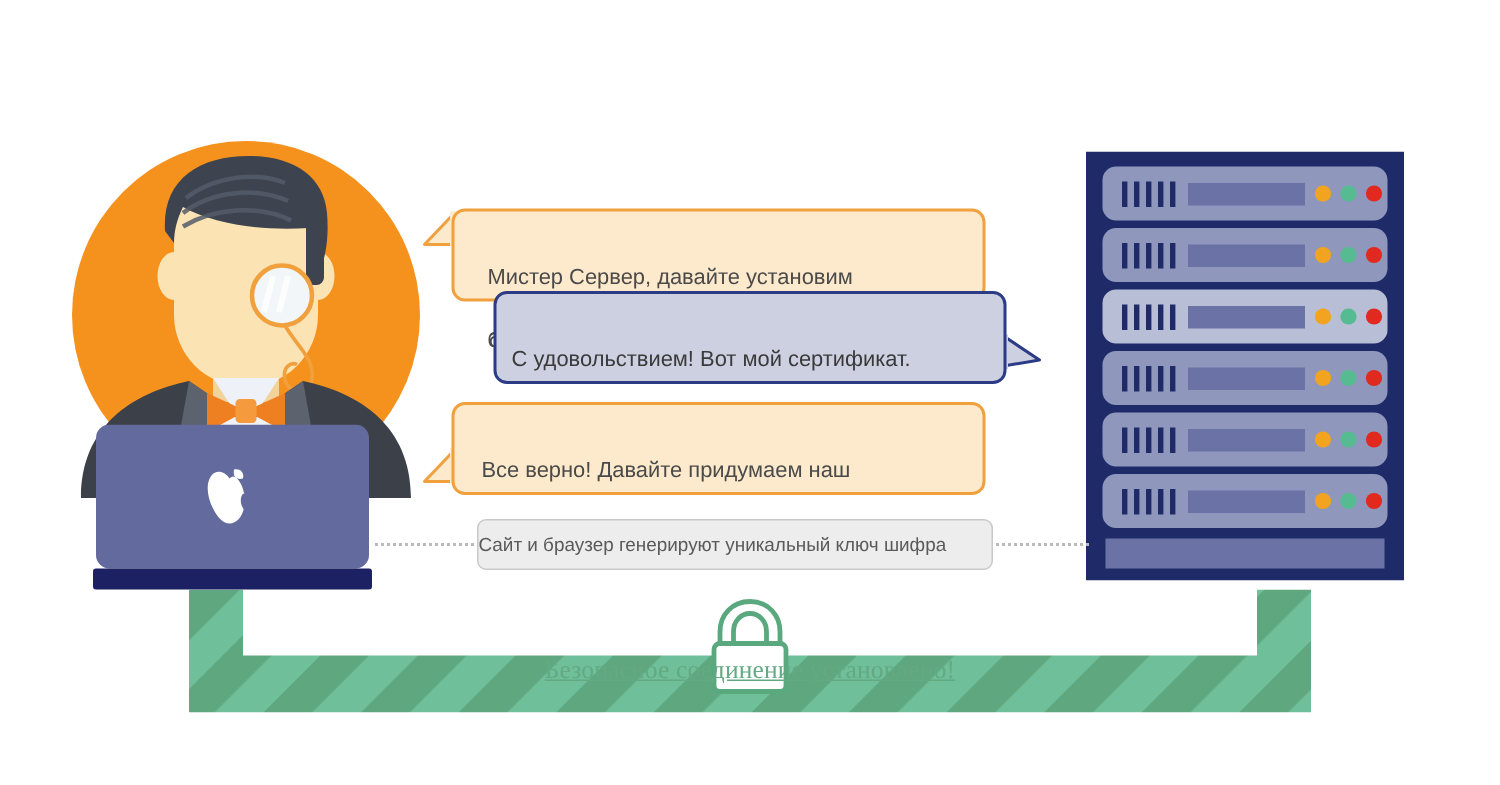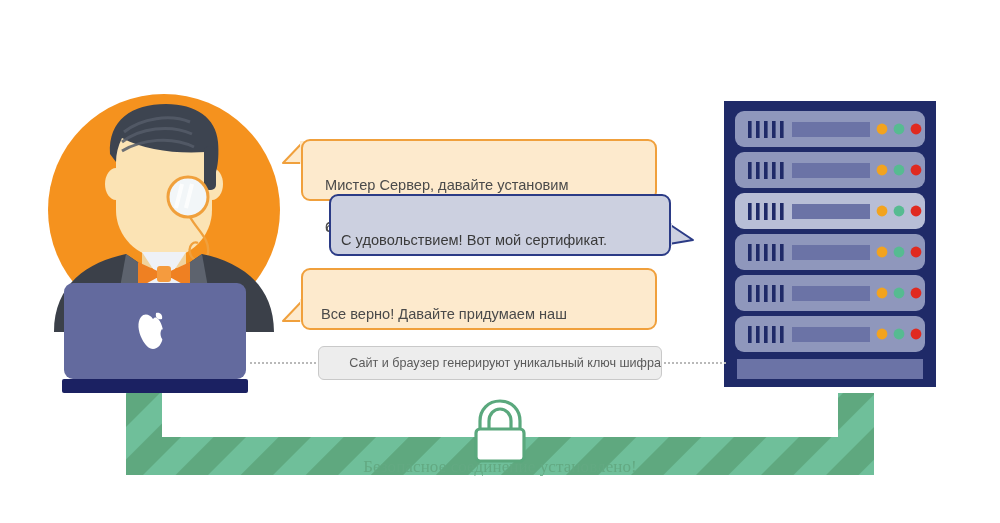--- a/index.html
+++ b/index.html
@@ -48,38 +48,39 @@
   #bubble-2 { left: 329px; top: 194px; width: 342px; height: 62px; padding-left: 10px; }
   #bubble-3 { left: 301px; top: 268px; width: 356px; height: 62px; padding-left: 18px; }
 
   
   .infobox {
     position: absolute; left: 318px; top: 346px;
     width: 344px; height: 34px;
     background: #ededed;
     border: 1px solid #c9c9c9;
     border-radius: 6px;
-    display: flex; align-items: center; justify-content: flex-end;
+    display: flex; align-items: center; justify-content: flex-start;
     font-size: 12.6px; color: #5a5a5a;
   }
   .dots-left, .dots-right {
     position: absolute; top: 362px; height: 2px;
     border-top: 2px dotted #b9b9b9;
   }
   .dots-left  { left: 250px; width: 70px; }
   .dots-right { left: 660px; width: 66px; }
 
   
   .caption {
-    position: absolute; left: 0; top: 457px; width: 1000px;
+    position: absolute; left: 0; top: 437px; width: 1000px;
     text-align: center;
     font-family: "Liberation Serif", serif;
     font-size: 17px;
     color: #63a982;
     letter-spacing: .1px;
+    text-decoration: underline;
   }
 </style>
 </head>
 <body>
 
 <div class="stage">
 
   <svg class="pipe-wrap" viewBox="0 0 1000 523" width="1000" height="523">
     <defs>
       <pattern id="stripes" width="46" height="46" patternUnits="userSpaceOnUse" patternTransform="rotate(45)">

